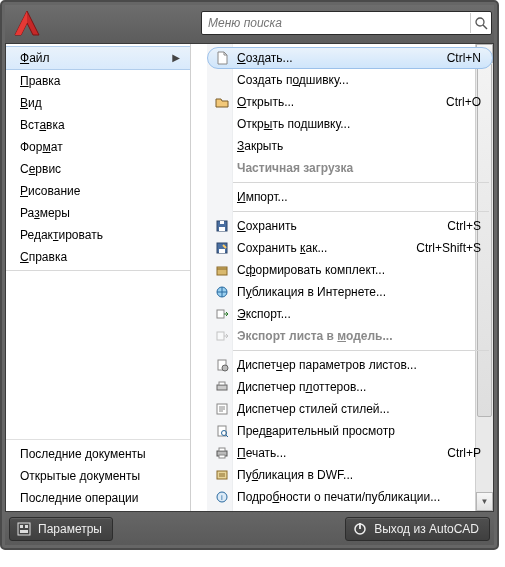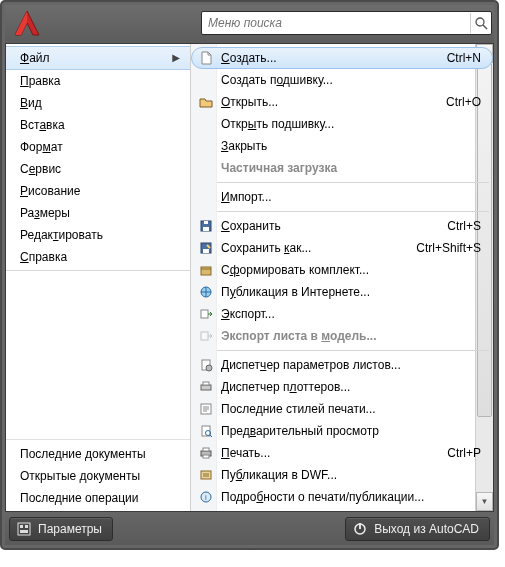--- a/index.html
+++ b/index.html
@@ -58,20 +58,21 @@
   height: 20px;
   border-left: 1px solid #ccc;
   display:flex;
   align-items:center;
   justify-content:center;
 }
 .main-area {
   display: flex;
   background: #fff;
   border: 1px solid #3a3a3a;
+  gap: 16px;
 }
 .left-col {
   width: 184px;
   border-right: 1px solid #cfcfcf;
   display: flex;
   flex-direction: column;
 }
 .left-menu {
   padding: 2px 0;
   border-bottom: 1px solid #d8d8d8;
@@ -396,21 +397,21 @@
               </span>
               <span class="r-label">Диспетчер п<u>л</u>оттеров...</span>
             </div>
             <div class="sub-row">
               <span class="ic">
                 <svg width="14" height="14" viewBox="0 0 14 14">
                   <rect x="2" y="2" width="10" height="10" fill="#fff" stroke="#888"></rect>
                   <path d="M4 5h6M4 7h6M4 9h4" stroke="#888"></path>
                 </svg>
               </span>
-              <span class="r-label">Последние стилей печати...</span>
+              <span class="r-label">Диспетчер стилей стилей...</span>
             </div>
             <div class="sub-row">
               <span class="ic">
                 <svg width="14" height="14" viewBox="0 0 14 14">
                   <rect x="3" y="2" width="8" height="10" fill="#fff" stroke="#888"></rect>
                   <circle cx="9" cy="9" r="2.5" fill="none" stroke="#2a6aa0"></circle>
                   <line x1="11" y1="11" x2="13" y2="13" stroke="#2a6aa0"></line>
                 </svg>
               </span>
               <span class="r-label">Пред<u>в</u>арительный просмотр</span>

